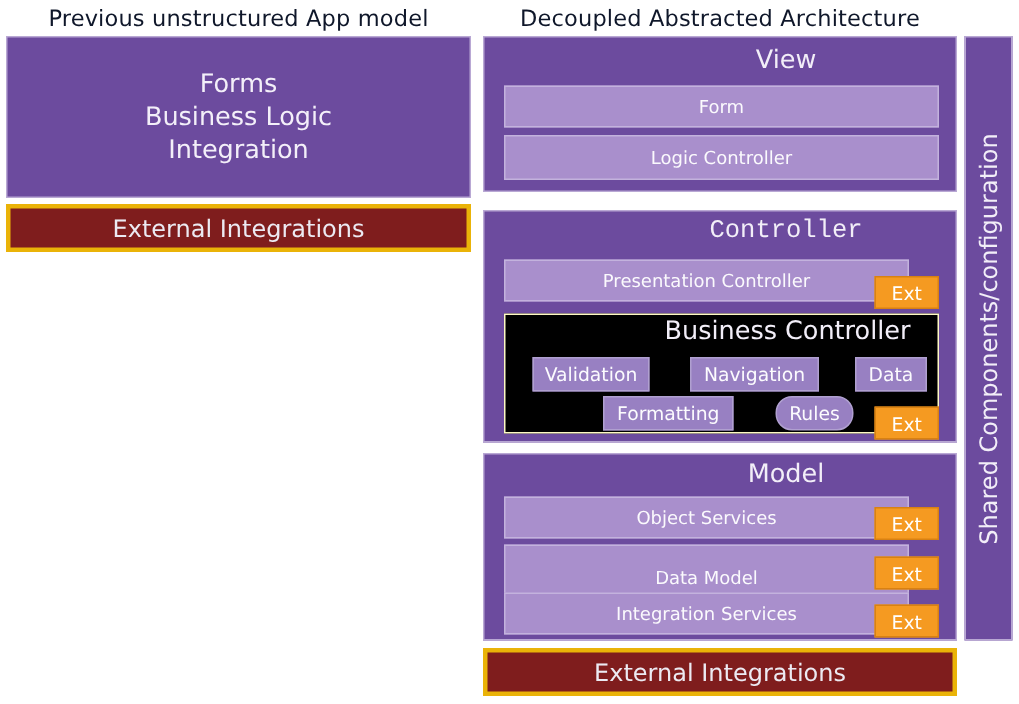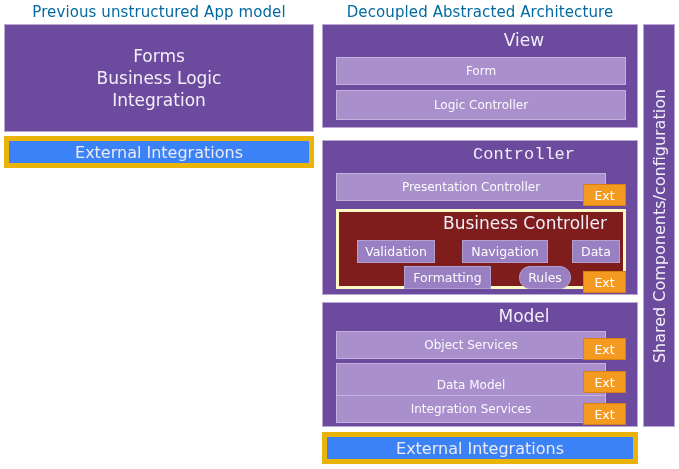--- a/index.html
+++ b/index.html
@@ -18,39 +18,39 @@
     position: absolute;
     left: 0; top: 0;
     width: 679px;
     height: 469px;
   }
 
   
   .col-heading {
     position: absolute;
     font-size: 15px;
-    color: #0369a1;
+    color: #0f172a;
     text-align: center;
     white-space: nowrap;
     letter-spacing: 0.1px;
   }
   #heading-left  { left: 4px;   top: 3px;  width: 310px; }
   #heading-right { left: 322px; top: 3px;  width: 316px; }
 
   
   .panel {
     position: absolute;
     background: #6c4b9e;
     border: 1px solid #b9a8d4;
     box-sizing: border-box;
   }
   .grey-bar {
     position: absolute;
-    background: #3b82f6;
-    border: 5px solid #eab308;
+    background: #7f1d1d;
+    border: 3px solid #eab308;
     box-sizing: border-box;
     color: #eceaf2;
     font-size: 16px;
     display: flex;
     align-items: center;
     justify-content: center;
     white-space: nowrap;
   }
   .panel-title {
     position: absolute;
@@ -125,22 +125,22 @@
   #view-vc        { left: 13px; top: 65px; width: 290px; height: 30px; }
 
   
   #controller-panel { left: 322px; top: 140px; width: 316px; height: 155px; }
   #controller-title { top: 4px; font-family: Liberation Mono, monospace; }
   #pres-controller  { left: 13px; top: 32px; width: 270px; height: 28px; }
   #pres-ext         { left: 260px; top: 43px; width: 43px; height: 22px; }
   #business-box {
     position: absolute;
     left: 13px; top: 68px; width: 290px; height: 80px;
-    background: #7f1d1d;
-    border: 3px solid #fef9c3;
+    background: #000000;
+    border: 1px solid #fef9c3;
     box-sizing: border-box;
   }
   #business-title {
     top: 1px;
     font-size: 17px;
   }
   #chip-validation  { left: 18px;  top: 28px;  width: 78px; height: 23px; }
   #chip-navigation  { left: 123px; top: 28px;  width: 86px; height: 23px; }
   #chip-data        { left: 233px; top: 28px;  width: 48px; height: 23px; }
   #chip-formatting  { left: 65px;  top: 54px;  width: 87px; height: 23px; }

